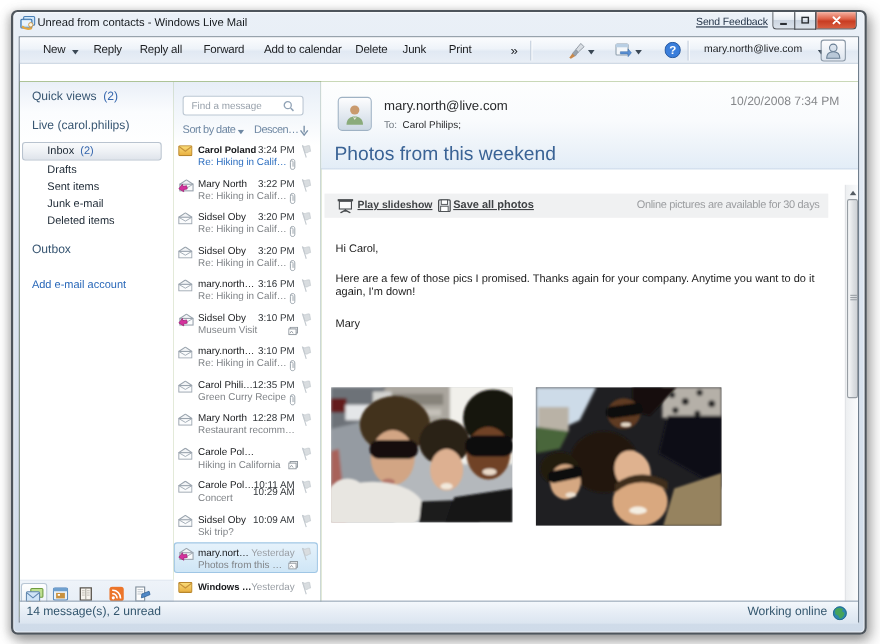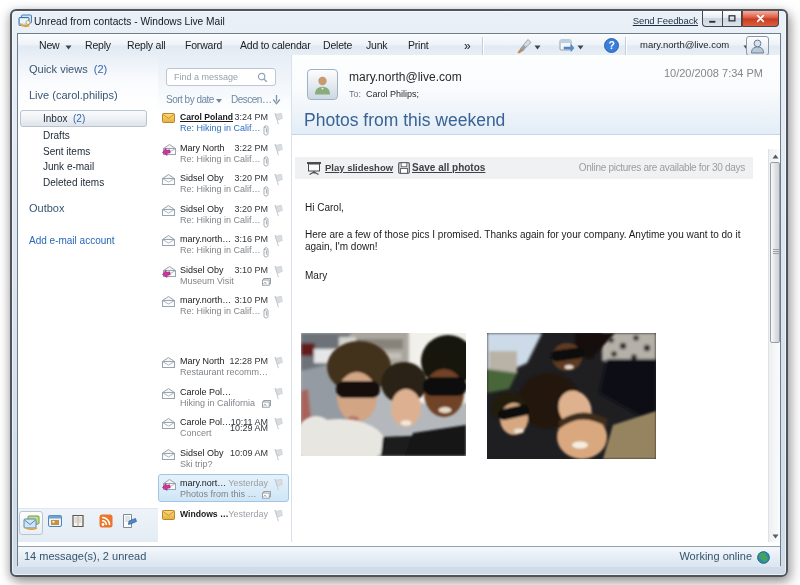--- a/index.html
+++ b/index.html
@@ -33,21 +33,21 @@
   border:1px solid #707e8c; background:#ffffff; }
 
 
 #toolbar { position:absolute; left:0; top:0; width:100%; height:24px;
   background:linear-gradient(180deg,#fbfcfe 0%,#eef3f9 45%,#e1e9f3 55%,#e9eff6 100%);
   border-bottom:1px solid #c5d1df; font-size:10.5px; letter-spacing:-0.2px; color:#1c1e21; }
 .tbtn { position:absolute; top:5px; white-space:nowrap; }
 .tsep { position:absolute; top:3px; width:1px; height:18px; background:#c3cedb; box-shadow:1px 0 0 #ffffff; }
 
 
-#content { position:absolute; left:0; top:21px; width:762px; height:487px; background:#4d7c0f; overflow:hidden; }
+#content { position:absolute; left:0; top:40px; width:762px; height:487px; background:#4d7c0f; overflow:hidden; }
 #sidebar { position:absolute; left:0; top:0; width:140px; height:100%;
   background:linear-gradient(180deg,#e9eff7 0%,#fbfcfe 28px,#ffffff 60px); font-size:10px; color:#1f2c38; }
 #mlist { position:absolute; left:140px; top:0; width:133px; height:100%;
   background:linear-gradient(180deg,#e7eef7 0%,#f6f9fc 38px,#ffffff 58px); }
 #reading { position:absolute; left:274px; top:0; width:488px; height:100%; background:#ffffff; }
 
 
 .mrow { position:absolute; left:0; width:133px; height:30px; font-size:9px; white-space:nowrap; }
 .mname { position:absolute; left:22px; top:0; color:#17191c; }
 .mtime { position:absolute; right:23px; top:0; }
@@ -207,21 +207,21 @@
         <div class="abs" style="left:73px;top:38.5px;font-size:10px;letter-spacing:-0.5px;color:#6f88a3;">Descen…</div>
         <svg class="abs" style="left:114px;top:39.5px;" width="9" height="10" viewBox="0 0 9 10">
             <path d="M4.5 0 V6.5 M1.2 4.5 L4.5 8.8 L7.8 4.5" fill="none" stroke="#7d93aa" stroke-width="1.3"></path>
           </svg>
 
         <div class="mrow" style="top:57.0px;">
             <svg class="mico" width="13" height="10" viewBox="0 0 13 10">
               <rect x="0.5" y="0.5" width="12" height="9" rx="1" fill="url(#envg)" stroke="#b8862c"></rect>
               <path d="M0.5 1 L6.5 5.5 L12.5 1" fill="none" stroke="#c6923a" stroke-width="1"></path>
             </svg>
-            <span class="mname" style="font-weight:bold;font-size:8.6px;text-decoration:underline;">Carol Poland</span>
+            <span class="mname" style="font-weight:bold;font-size:8.6px;">Carol Poland</span>
             <span class="mtime" style="color:#33373b;">3:24 PM</span>
             <svg class="mflag" width="13" height="14" viewBox="0 0 13 14">
               <path d="M9.5 1.5 C7.5 0.8 6 2.4 4.5 2.1 C3.8 2 3.2 1.6 3 1.2 L5 7.3 C5.5 7.9 6.3 8.1 7.1 7.9 C8.4 7.5 9 6.5 10.4 6.6 Z" fill="#d9dde0" stroke="#bcc2c8" stroke-width="0.5"></path>
               <path d="M3 1.2 L6.4 12.2" stroke="#c2c8ce" stroke-width="1"></path>
             </svg>
             <span class="msub" style="color:#2e6fc0;">Re: Hiking in Calif…</span>
             <svg class="matt" width="8" height="11" viewBox="0 0 8 11">
               <path d="M2 3 C2 1.3 3 0.8 4 0.8 C5 0.8 6 1.3 6 3 L6 8 C6 9.4 5.2 10 4 10 C2.8 10 2 9.4 2 8 L2 3.5 C2 2.6 2.6 2.2 3.2 2.2 C3.8 2.2 4.4 2.6 4.4 3.5 L4.4 7.5" fill="none" stroke="#9aa3ab" stroke-width="0.9"></path>
             </svg>
           </div>
@@ -320,20 +320,37 @@
               <rect x="0.5" y="4.5" width="12" height="6" fill="#fbfcfd" stroke="#9aa4ae"></rect>
               <path d="M0.5 4.5 L6.5 8 L12.5 4.5" fill="none" stroke="#9aa4ae" stroke-width="0.8"></path>
             </svg>
             <span class="mname" style="">mary.north…</span>
             <span class="mtime" style="color:#33373b;">3:10 PM</span>
             <svg class="mflag" width="13" height="14" viewBox="0 0 13 14">
               <path d="M9.5 1.5 C7.5 0.8 6 2.4 4.5 2.1 C3.8 2 3.2 1.6 3 1.2 L5 7.3 C5.5 7.9 6.3 8.1 7.1 7.9 C8.4 7.5 9 6.5 10.4 6.6 Z" fill="#d9dde0" stroke="#bcc2c8" stroke-width="0.5"></path>
               <path d="M3 1.2 L6.4 12.2" stroke="#c2c8ce" stroke-width="1"></path>
             </svg>
             <span class="msub" style="color:#808488;">Re: Hiking in Calif…</span>
+            <svg class="matt" width="8" height="11" viewBox="0 0 8 11">
+              <path d="M2 3 C2 1.3 3 0.8 4 0.8 C5 0.8 6 1.3 6 3 L6 8 C6 9.4 5.2 10 4 10 C2.8 10 2 9.4 2 8 L2 3.5 C2 2.6 2.6 2.2 3.2 2.2 C3.8 2.2 4.4 2.6 4.4 3.5 L4.4 7.5" fill="none" stroke="#9aa3ab" stroke-width="0.9"></path>
+            </svg>
+          </div>
+        <div class="mrow" style="top:270.5px;">
+            <svg class="mico" width="13" height="11" viewBox="0 0 13 11">
+              <path d="M0.5 4.5 L6.5 0.5 L12.5 4.5" fill="#f2f4f6" stroke="#9aa4ae" stroke-width="1"></path>
+              <rect x="0.5" y="4.5" width="12" height="6" fill="#fbfcfd" stroke="#9aa4ae"></rect>
+              <path d="M0.5 4.5 L6.5 8 L12.5 4.5" fill="none" stroke="#9aa4ae" stroke-width="0.8"></path>
+            </svg>
+            <span class="mname" style="">Carol Phili…</span>
+            <span class="mtime" style="color:#33373b;">12:35 PM</span>
+            <svg class="mflag" width="13" height="14" viewBox="0 0 13 14">
+              <path d="M9.5 1.5 C7.5 0.8 6 2.4 4.5 2.1 C3.8 2 3.2 1.6 3 1.2 L5 7.3 C5.5 7.9 6.3 8.1 7.1 7.9 C8.4 7.5 9 6.5 10.4 6.6 Z" fill="#d9dde0" stroke="#bcc2c8" stroke-width="0.5"></path>
+              <path d="M3 1.2 L6.4 12.2" stroke="#c2c8ce" stroke-width="1"></path>
+            </svg>
+            <span class="msub" style="color:#808488;">Green Curry Recipe</span>
             <svg class="matt" width="8" height="11" viewBox="0 0 8 11">
               <path d="M2 3 C2 1.3 3 0.8 4 0.8 C5 0.8 6 1.3 6 3 L6 8 C6 9.4 5.2 10 4 10 C2.8 10 2 9.4 2 8 L2 3.5 C2 2.6 2.6 2.2 3.2 2.2 C3.8 2.2 4.4 2.6 4.4 3.5 L4.4 7.5" fill="none" stroke="#9aa3ab" stroke-width="0.9"></path>
             </svg>
           </div>
         <div class="mrow" style="top:301.0px;">
             <svg class="mico" width="13" height="11" viewBox="0 0 13 11">
               <path d="M0.5 4.5 L6.5 0.5 L12.5 4.5" fill="#f2f4f6" stroke="#9aa4ae" stroke-width="1"></path>
               <rect x="0.5" y="4.5" width="12" height="6" fill="#fbfcfd" stroke="#9aa4ae"></rect>
               <path d="M0.5 4.5 L6.5 8 L12.5 4.5" fill="none" stroke="#9aa4ae" stroke-width="0.8"></path>
             </svg>

